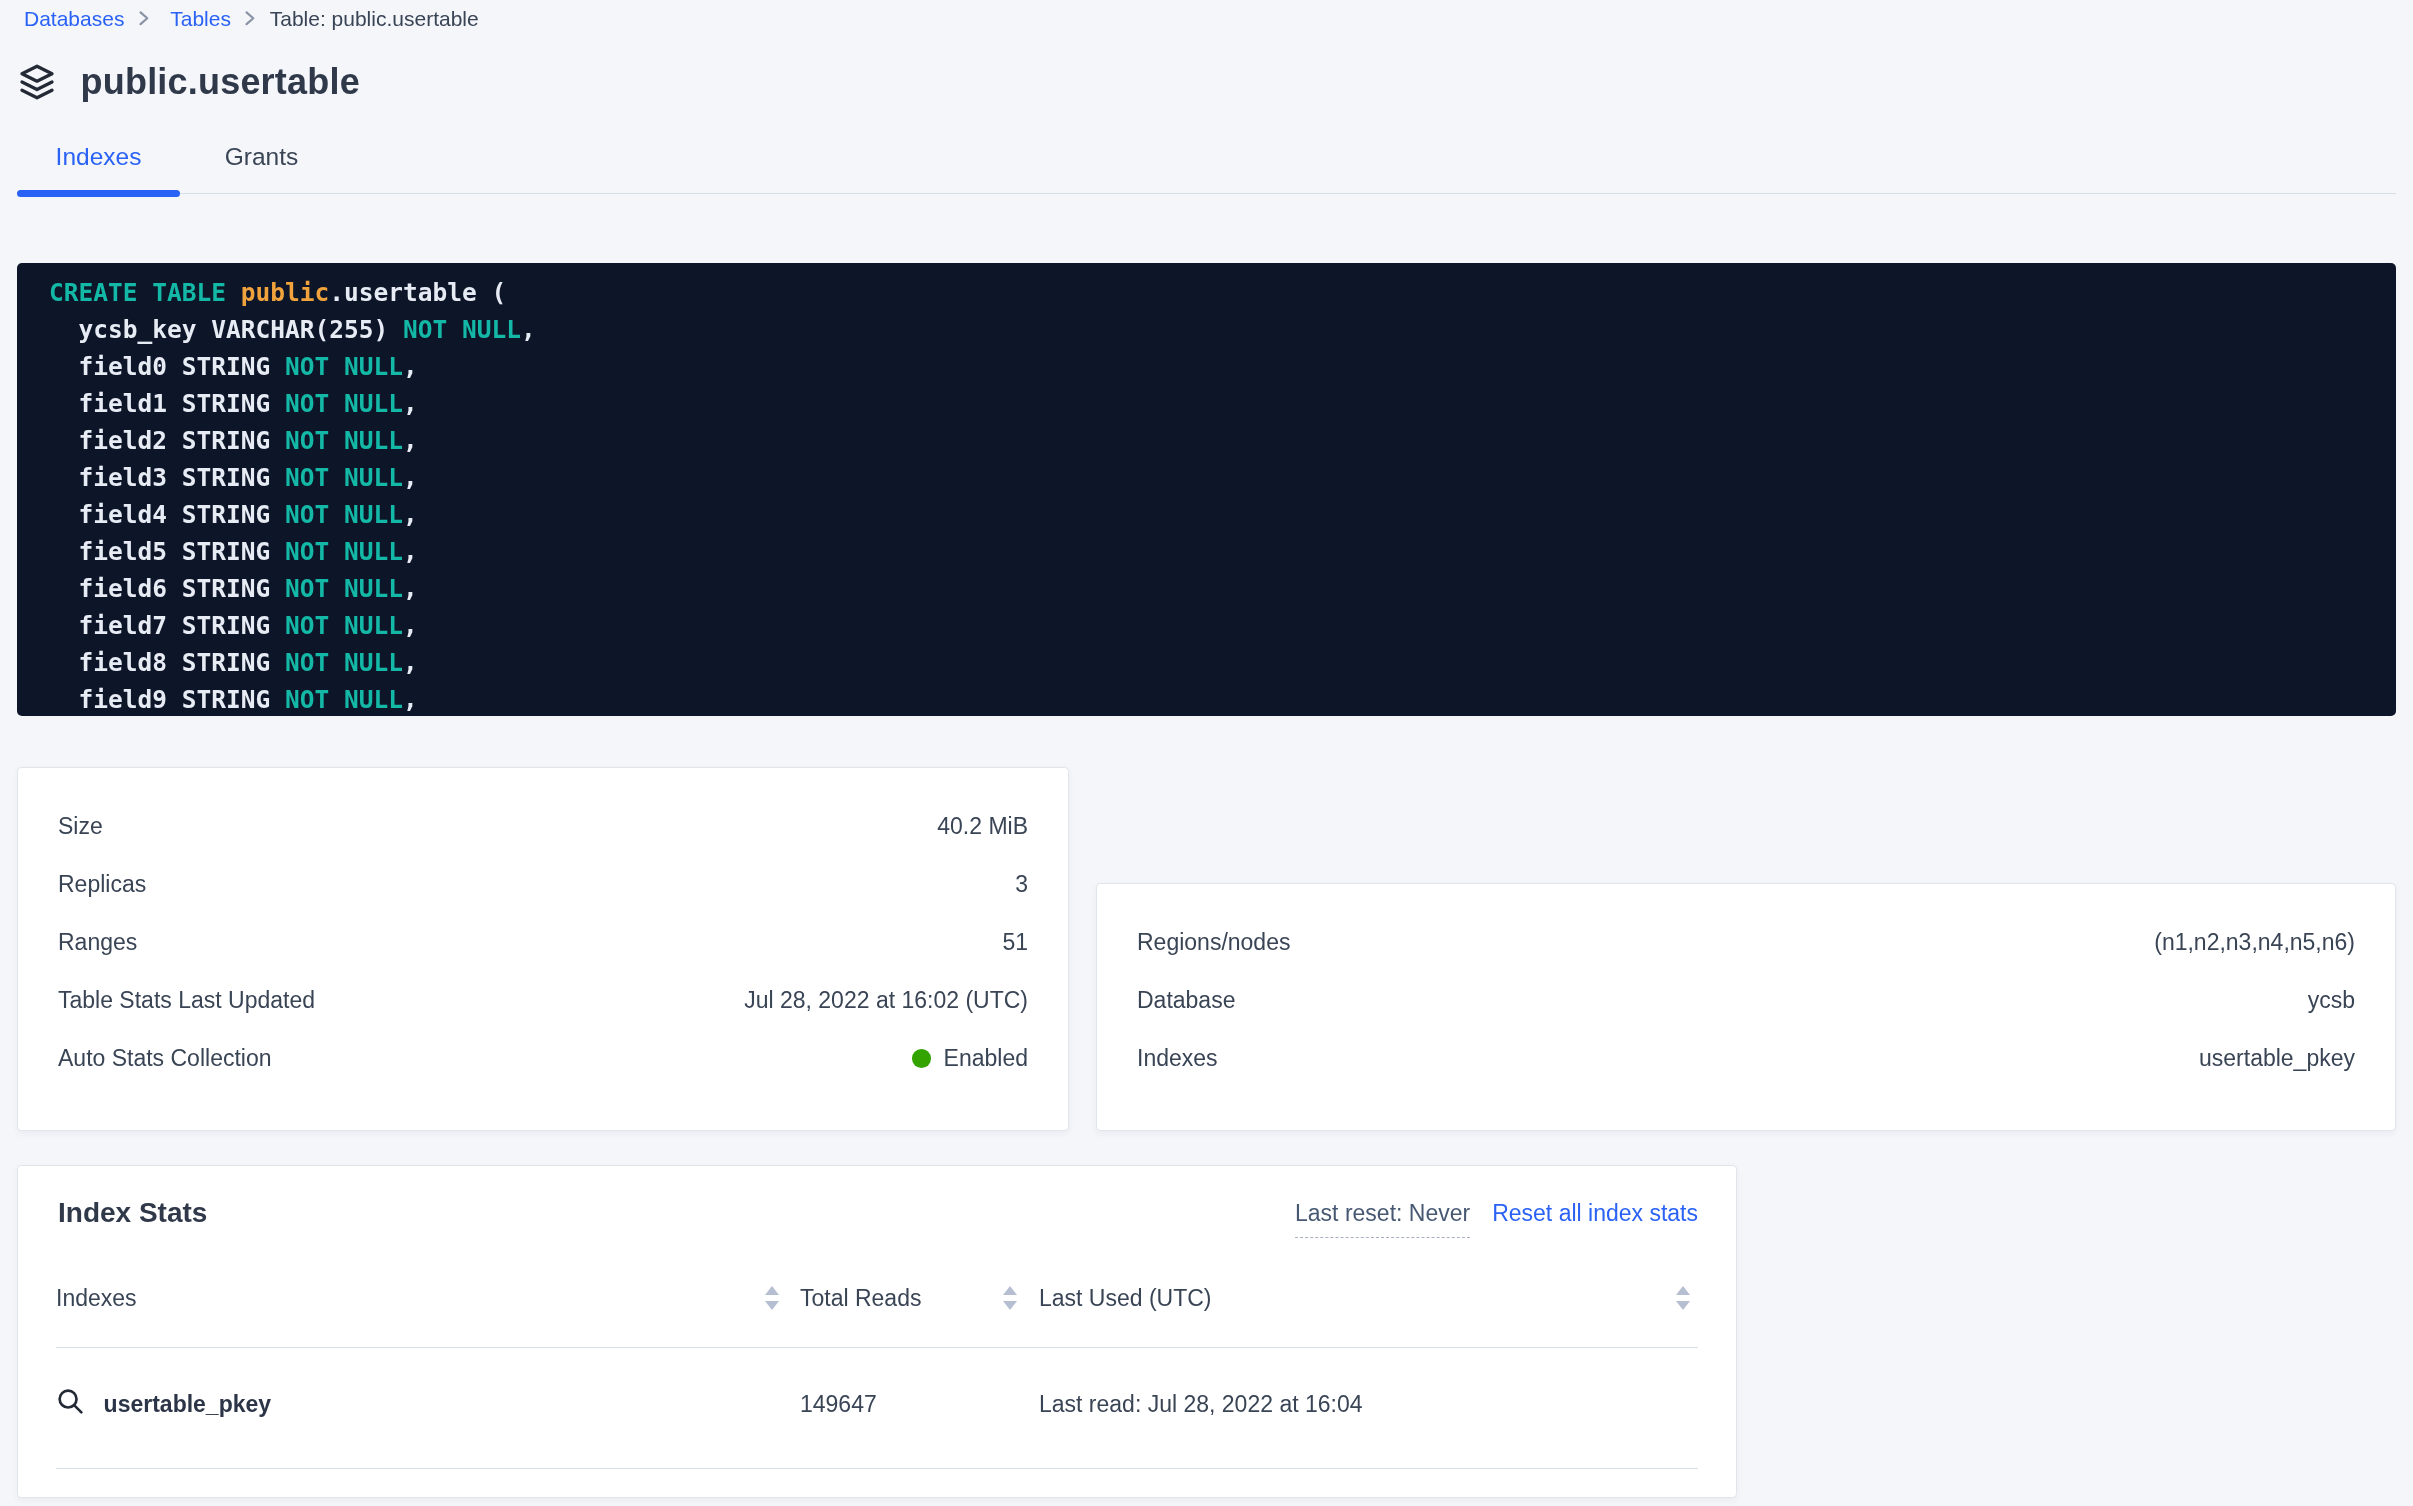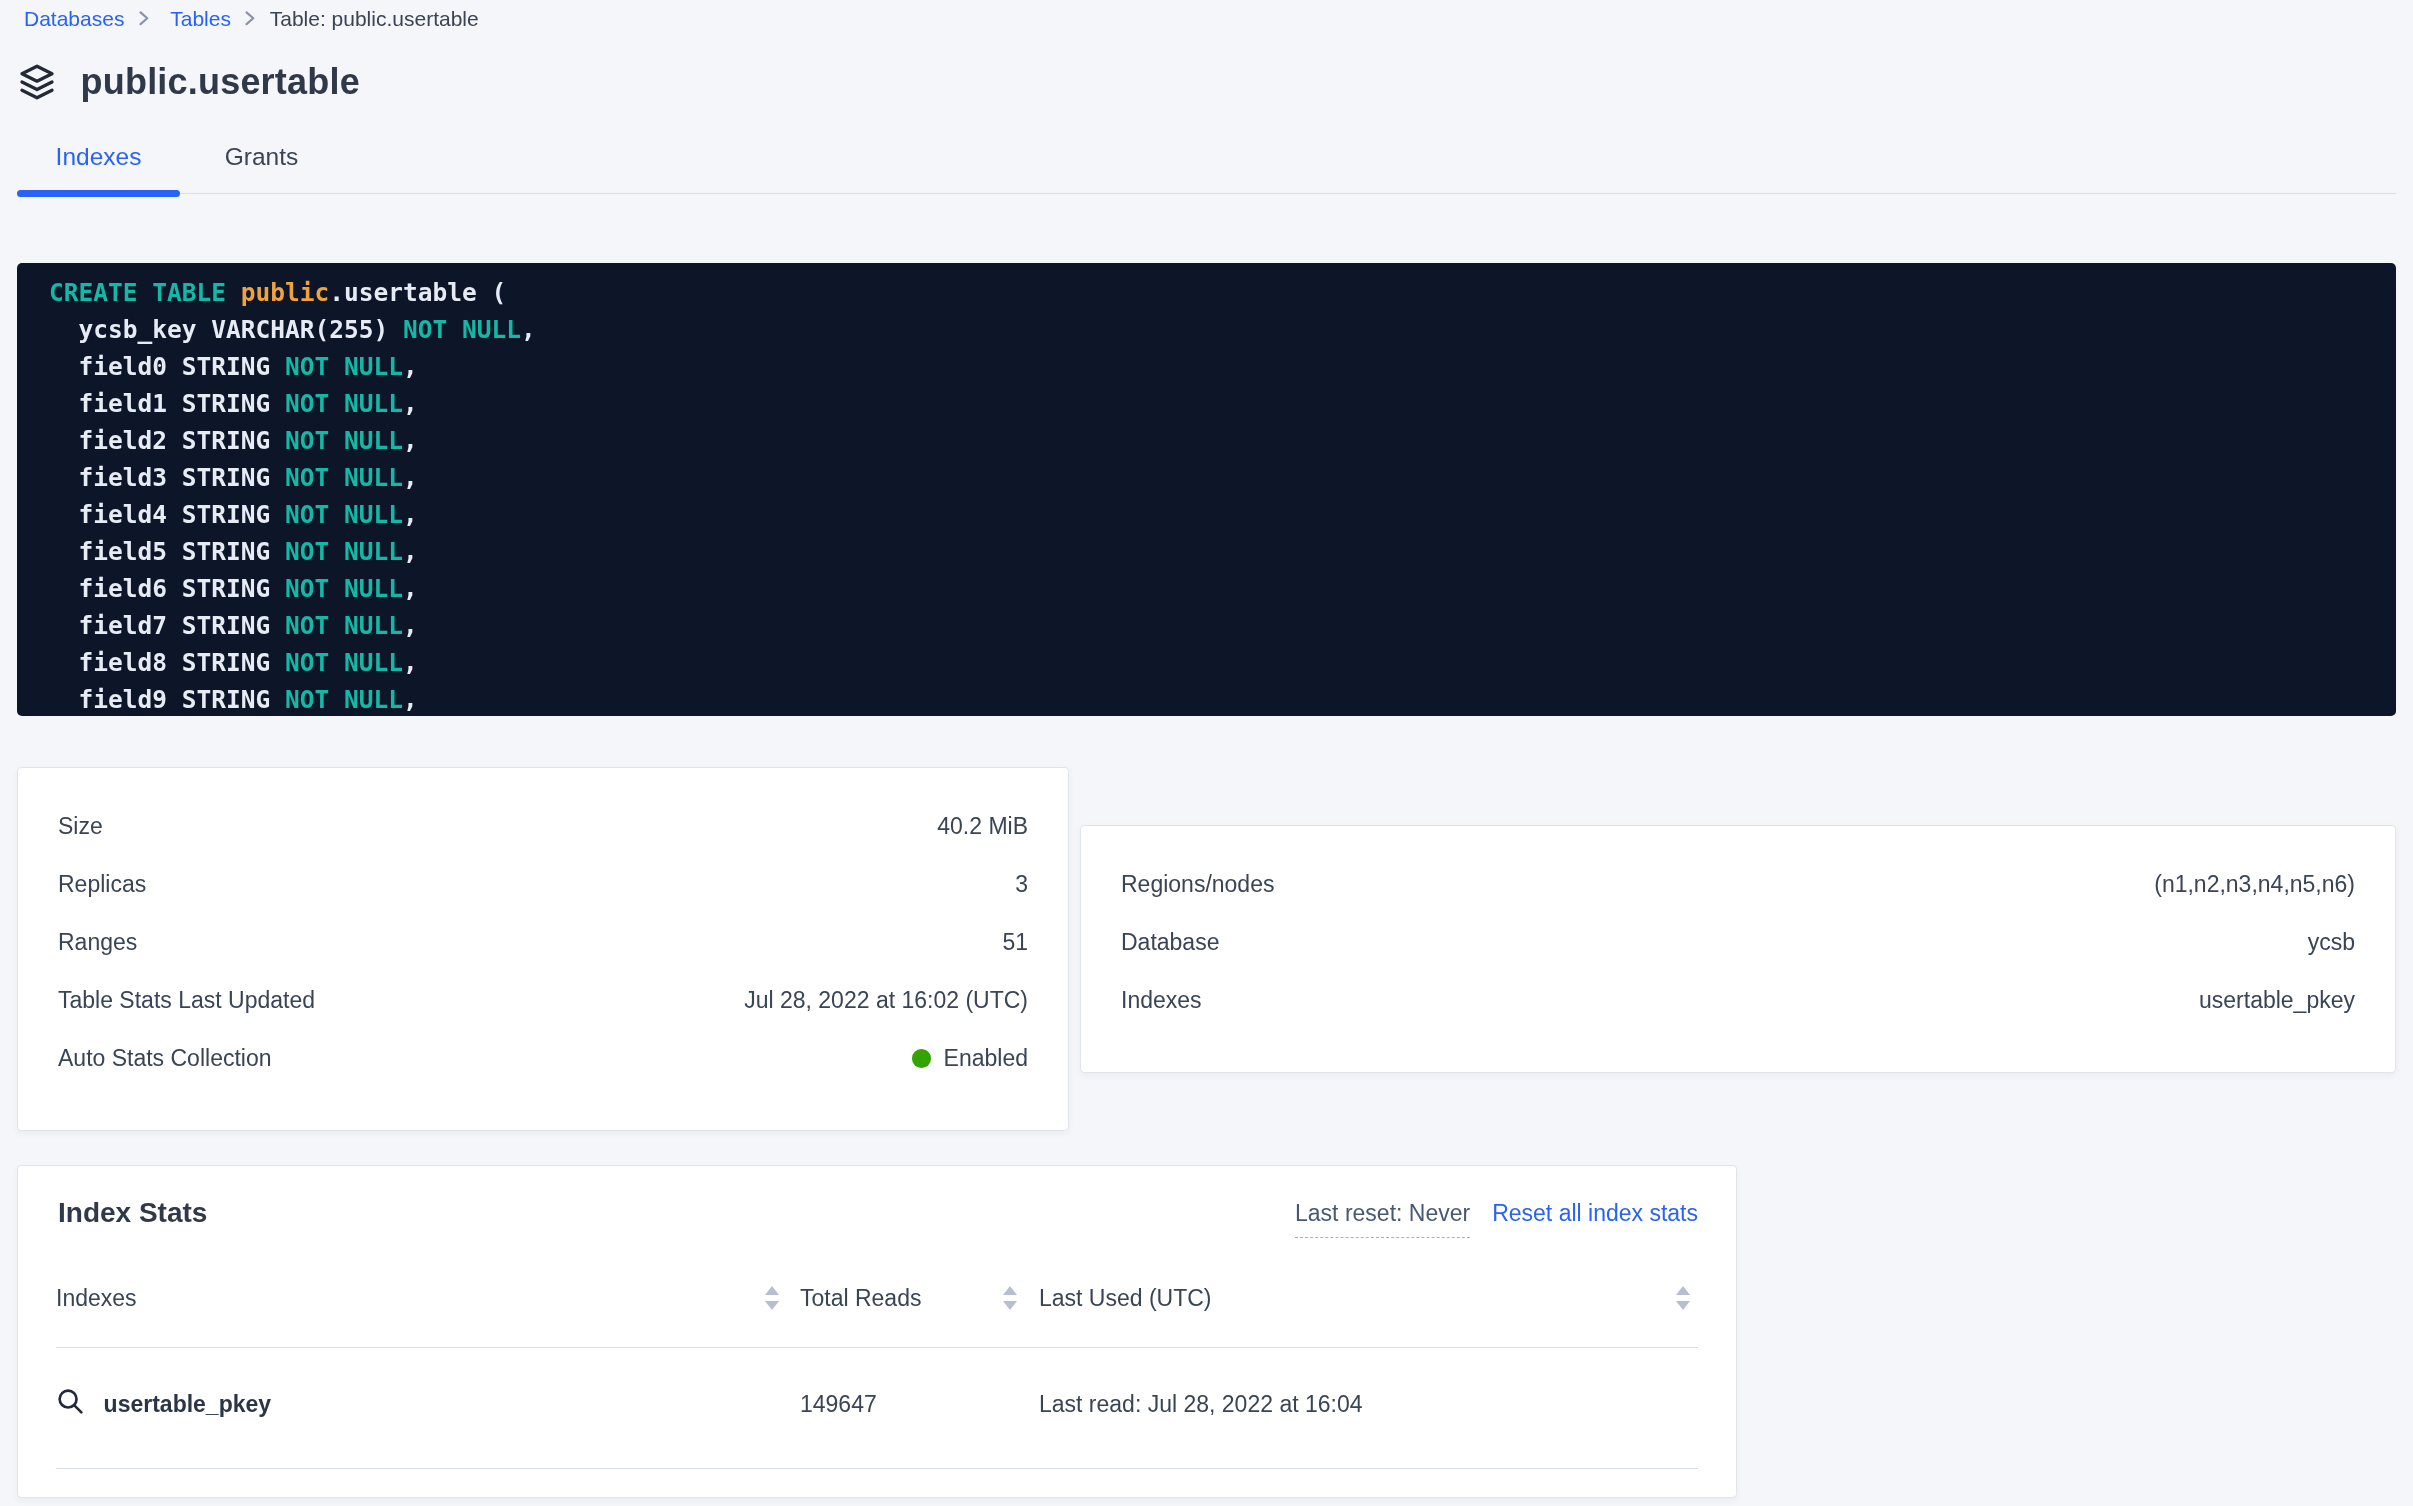--- a/index.html
+++ b/index.html
@@ -38,21 +38,21 @@
     padding:11px 0 0 32px;
     font-family:"DejaVu Sans Mono","Liberation Mono",monospace;
     font-weight:bold; font-size:24.5px; line-height:37px;
     white-space:pre;
   }
   .tok-kw { color:#14b8a6; }
   .tok-schema { color:#f0a33c; }
   .tok-plain { color:#e6ebf4; }
 
   
-  .cards-row { margin-top:51px; display:flex; gap:11px; align-items:center; }
+  .cards-row { margin-top:51px; display:flex; gap:27px; align-items:flex-end; }
   .card { background:#ffffff; border:0.8px solid #e0e5ec; border-radius:4.2px; box-shadow:0 2.5px 5.9px rgba(56,66,86,.05); }
   .left-card  { width:1052px; padding:30px 40px 42px; }
   .right-card { flex:1; padding:30px 40px 42px; }
   .detail-row { height:58px; display:flex; justify-content:space-between; align-items:center; font-size:23px; }
   .detail-label { color:#394455; }
   .detail-value { color:#394455; display:flex; align-items:center; gap:12.6px; }
   .dot { width:18.6px; height:18.6px; border-radius:50%; background:#33a300; }
 
   
   .index-card { margin-top:34px; width:1720px; padding:29px 38px 28px; }

